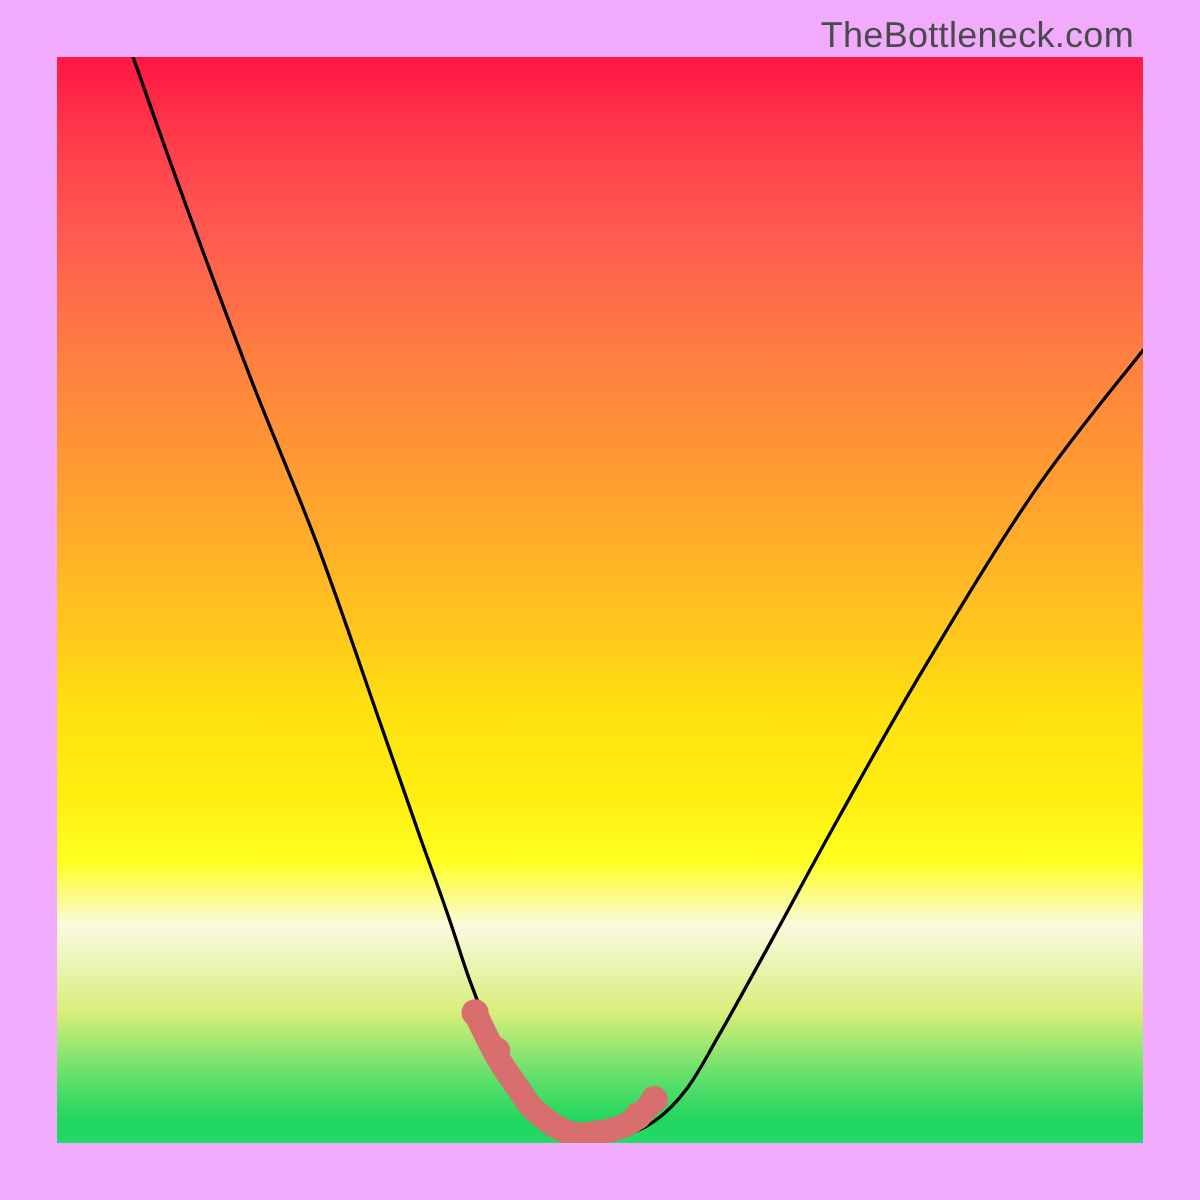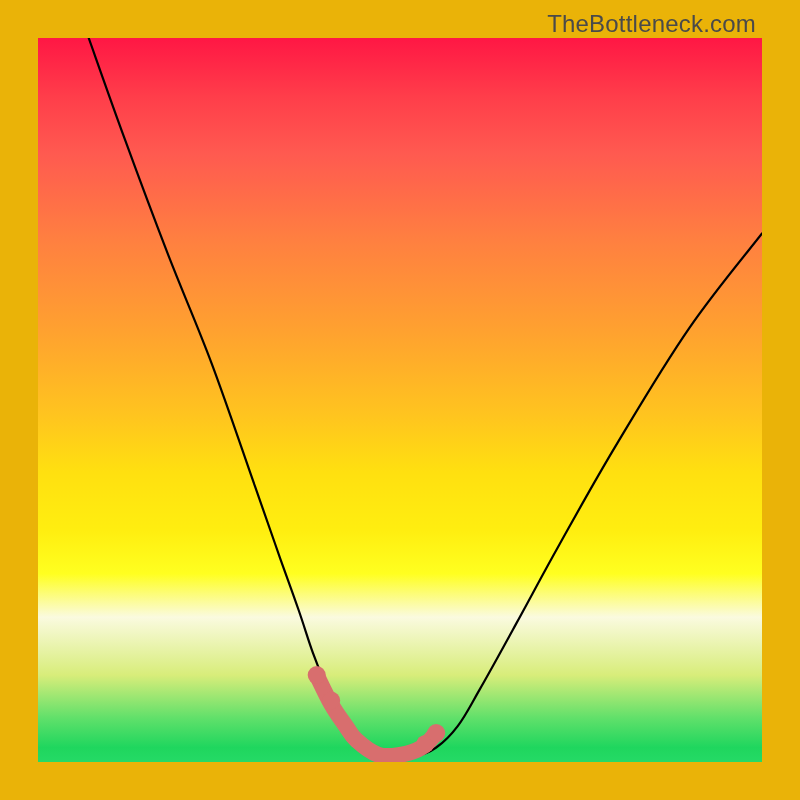--- a/index.html
+++ b/index.html
@@ -10,21 +10,21 @@
     background: #000000;
     overflow: hidden;
     font-family: Arial, Helvetica, sans-serif;
   }
   .frame {
     position: absolute;
     top: 0;
     left: 0;
     width: 800px;
     height: 800px;
-    background: #eab308;
+    background: #f0abfc;
   }
   .plot-area {
     position: absolute;
     top: 38px;
     left: 38px;
     width: 724px;
     height: 724px;
     background: linear-gradient(
       to bottom,
       #ff1744 0%,

